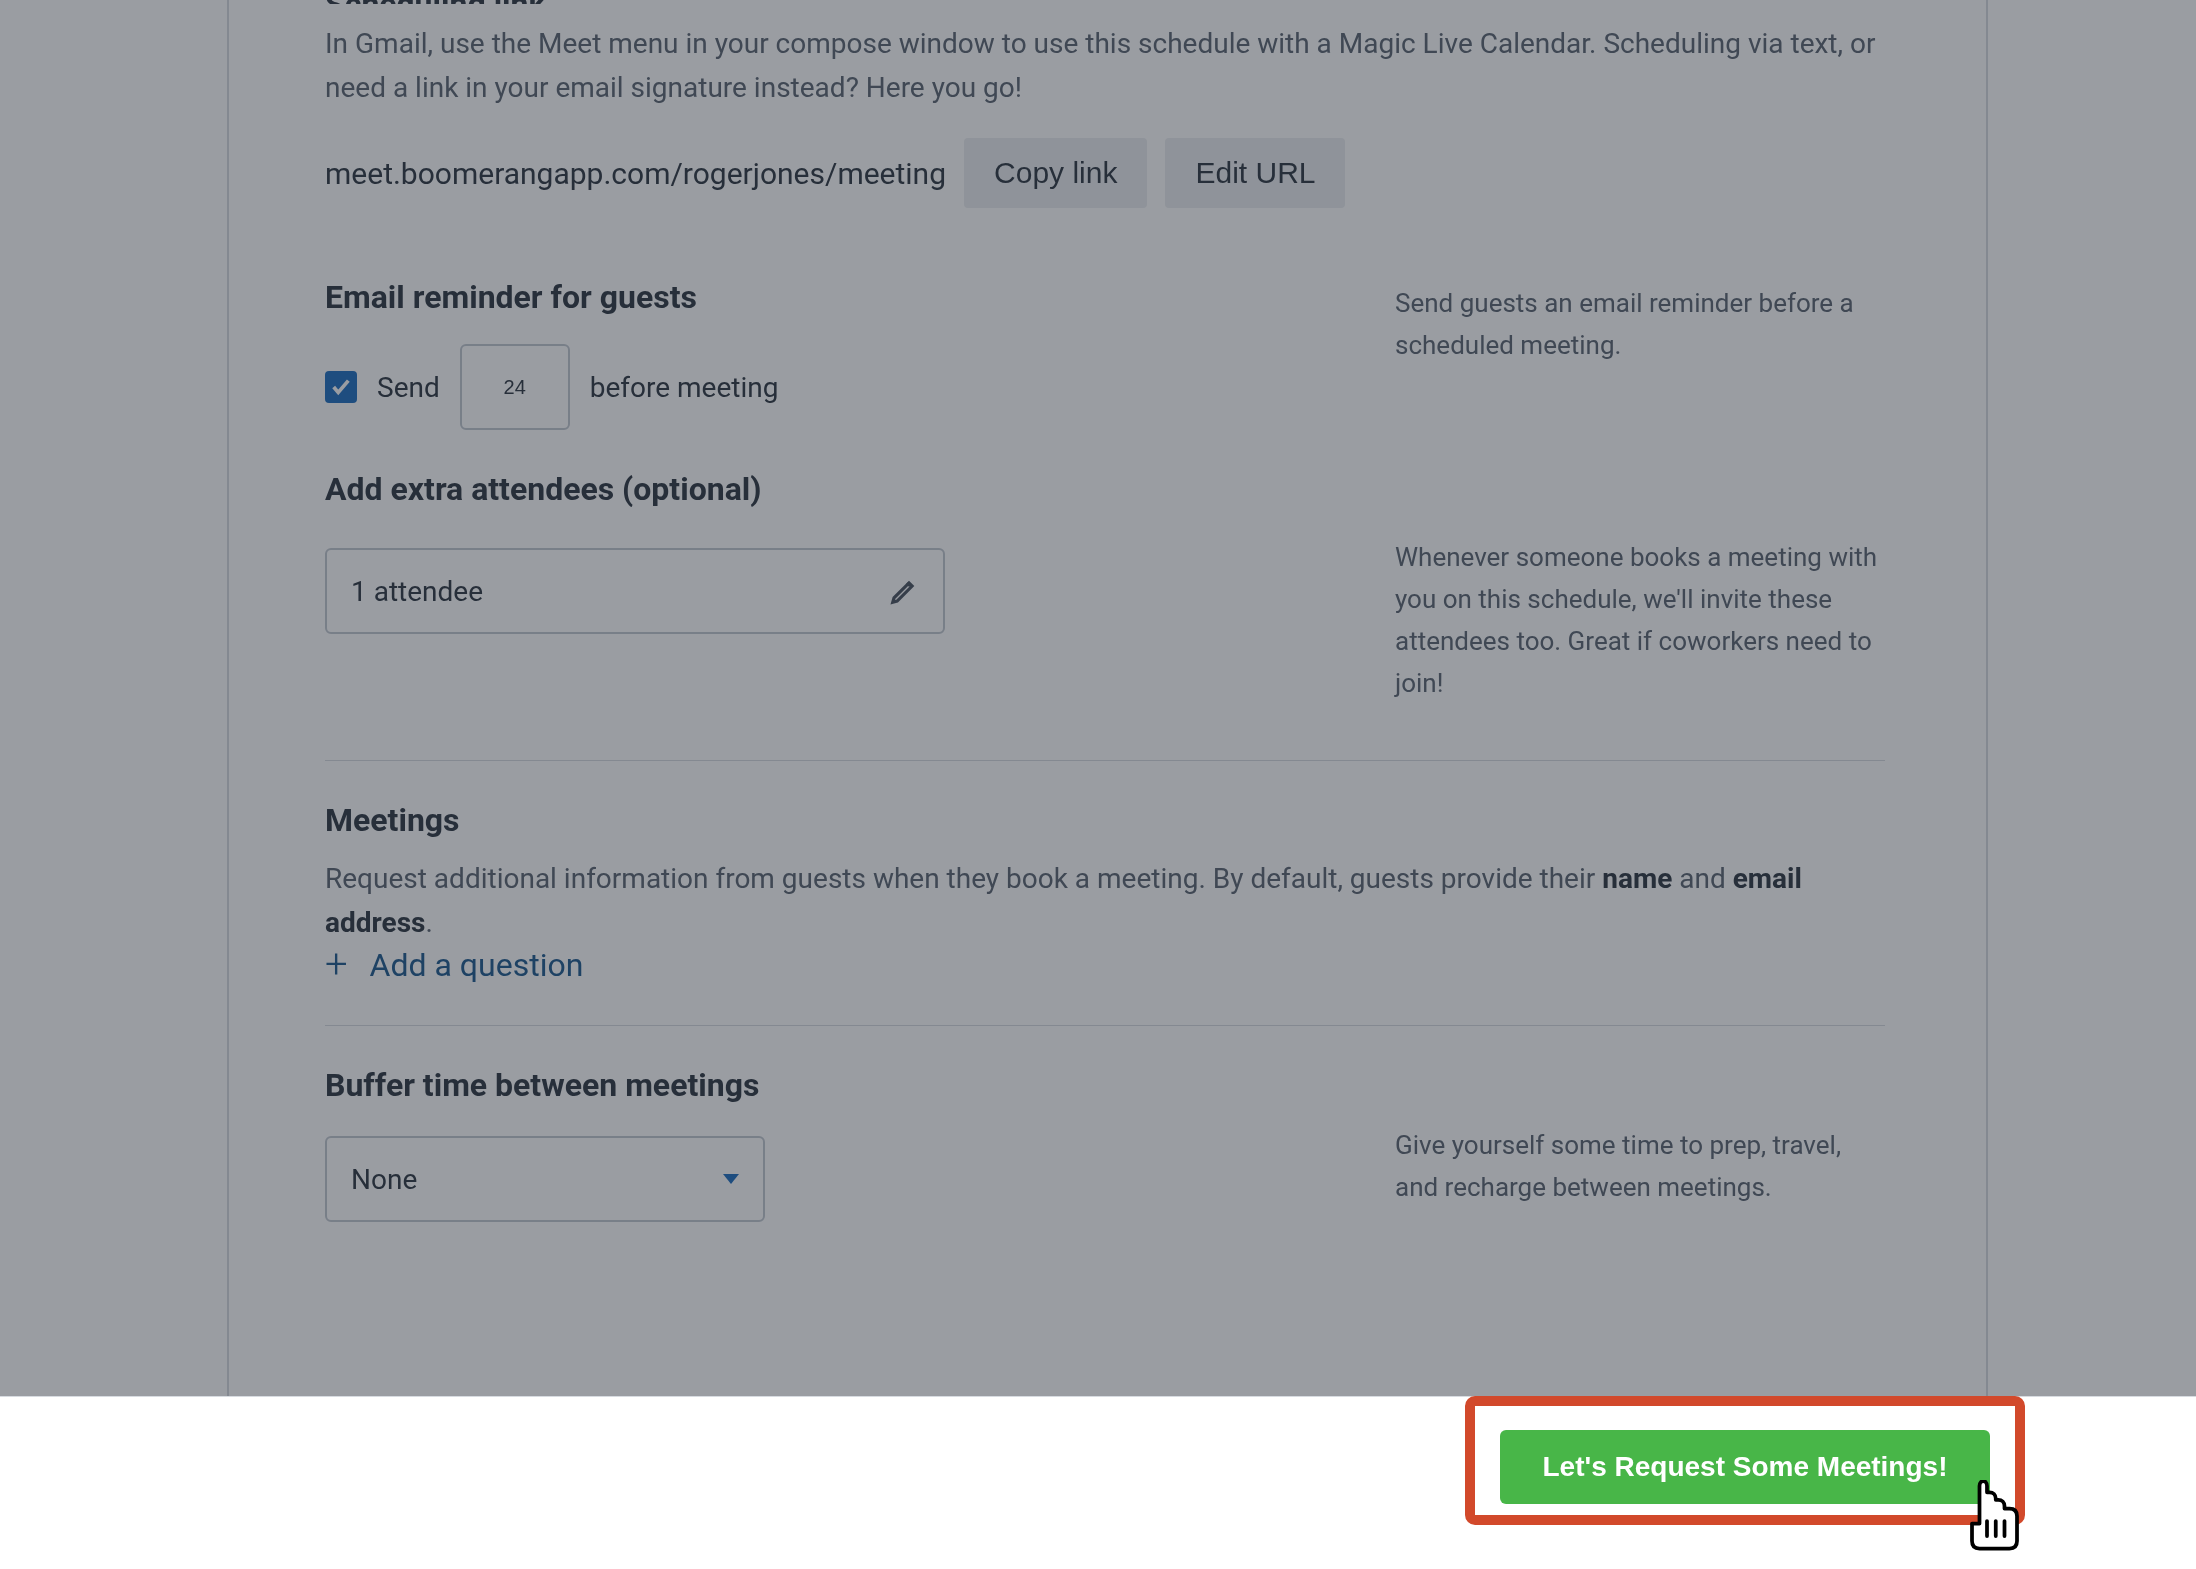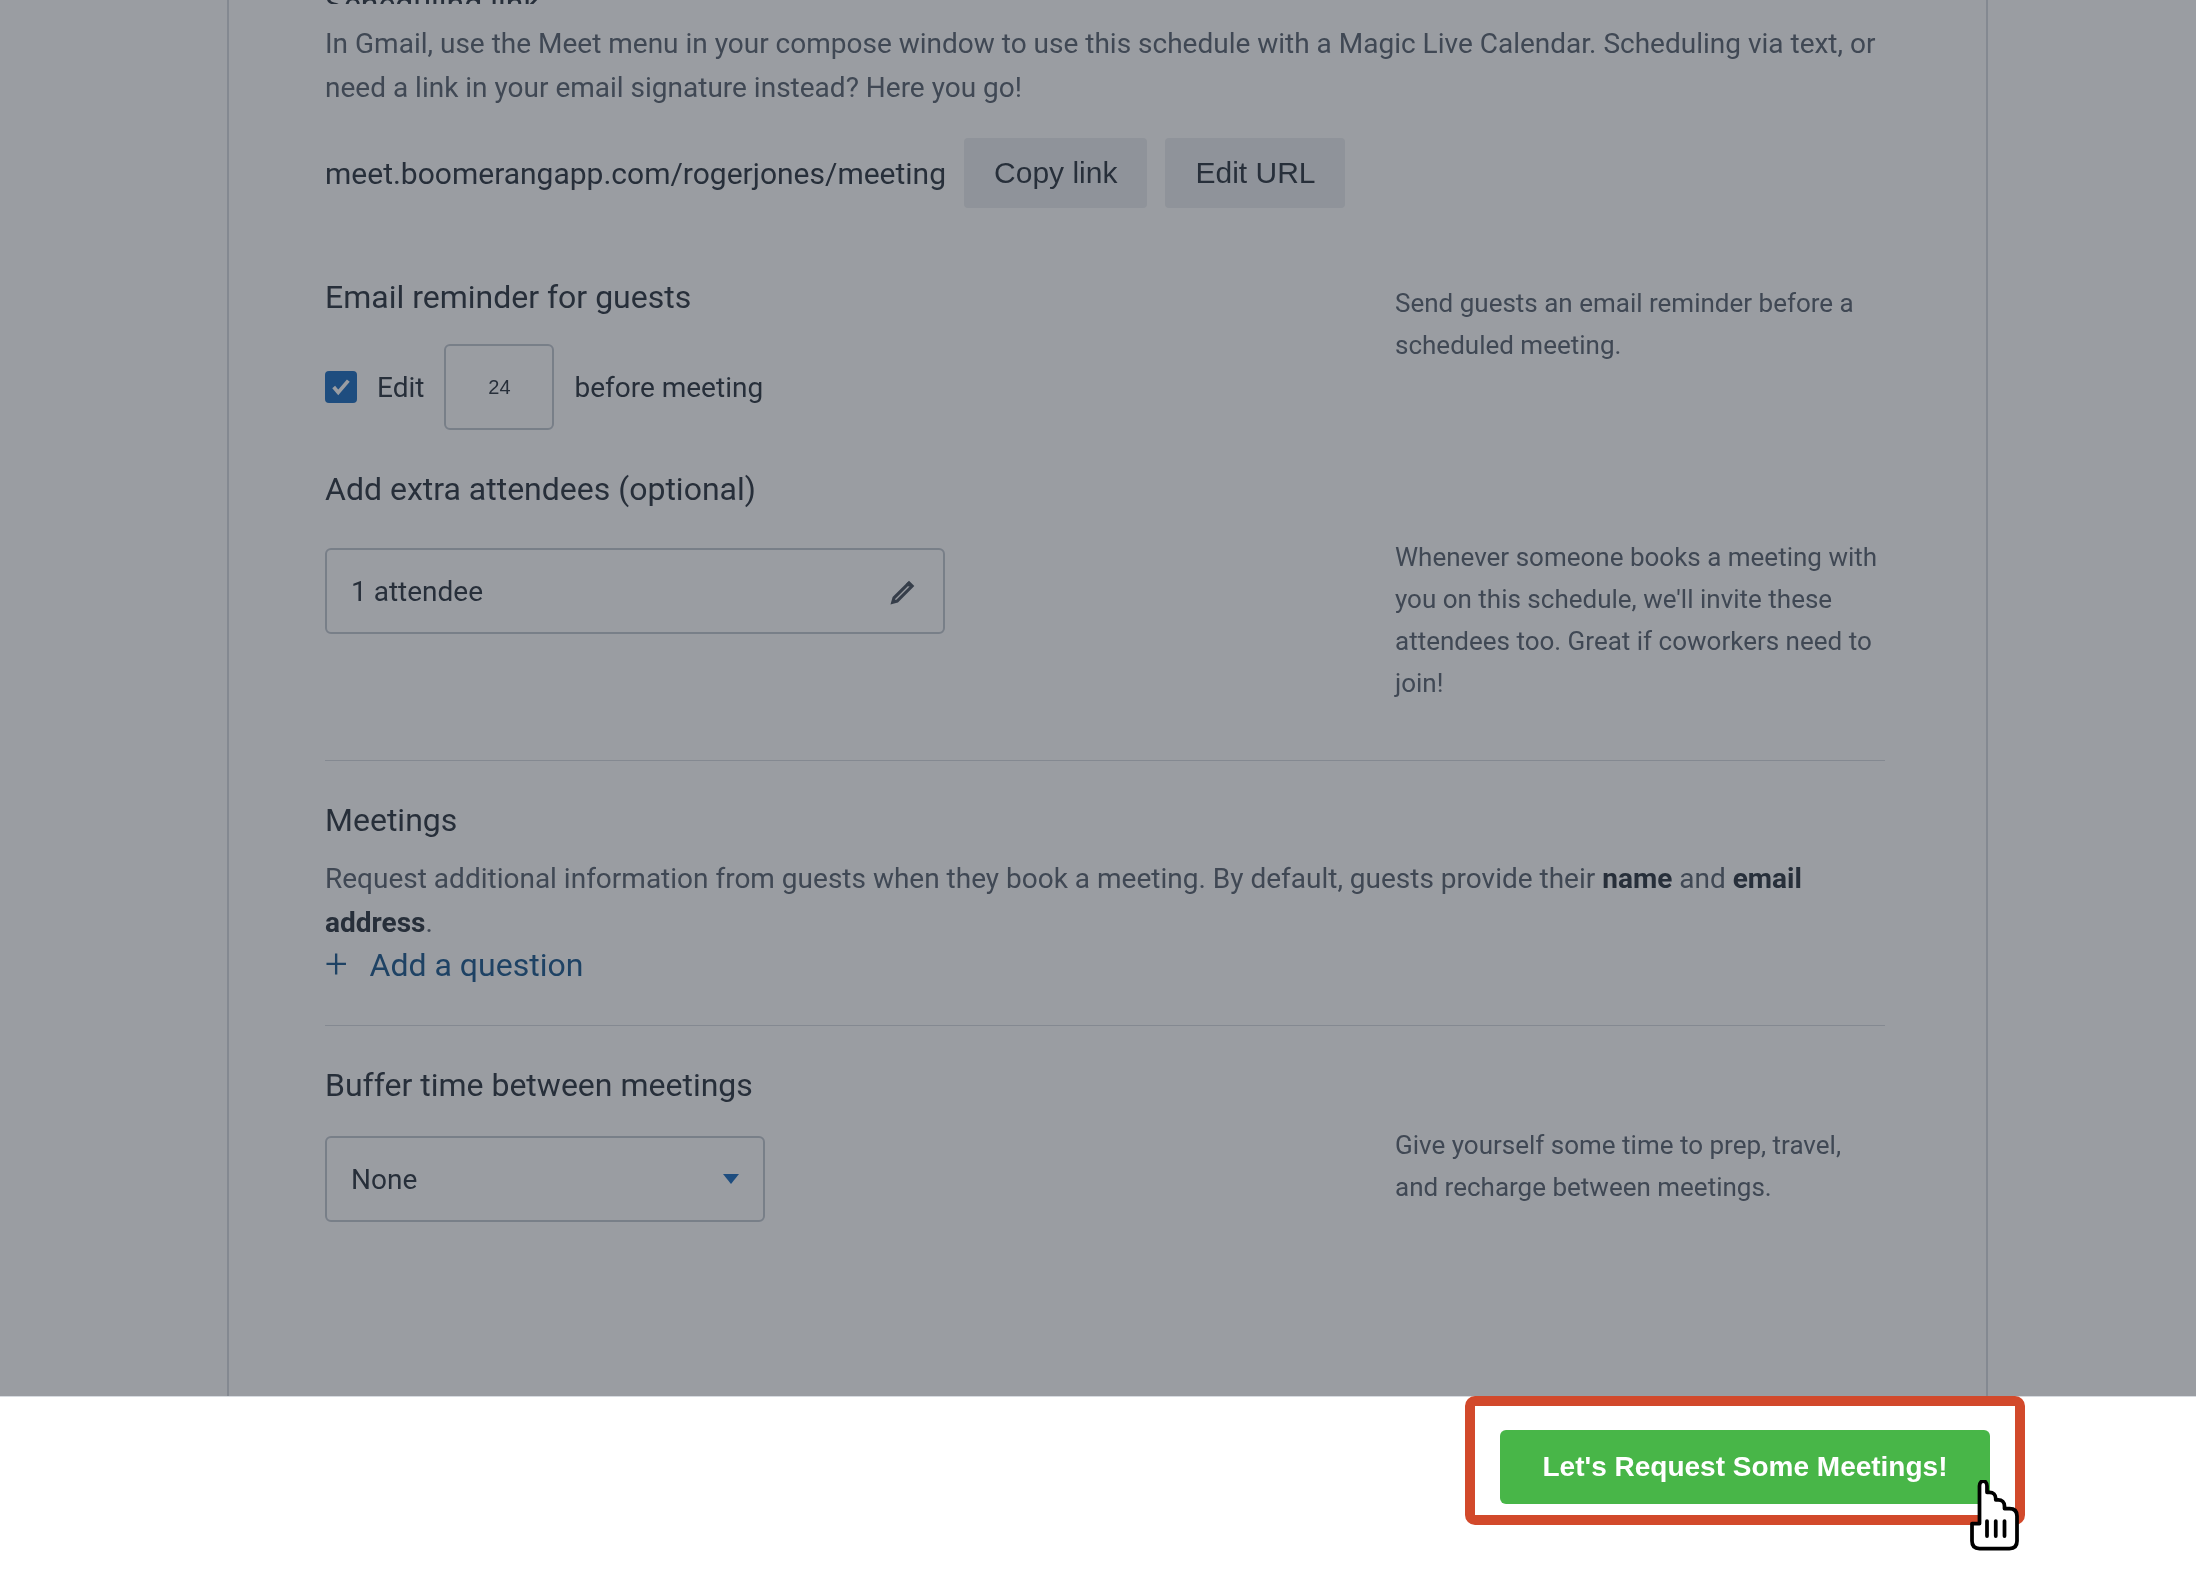--- a/index.html
+++ b/index.html
@@ -38,21 +38,21 @@
       background: #d7dbe0;
     }
     .content {
       position: absolute;
       left: 325px;
       top: 0;
       width: 1560px;
     }
     .section-title {
       font-size: 32px;
-      font-weight: 400;
+      font-weight: 700;
       color: #2f3843;
       margin-bottom: 18px;
     }
     .section-title.clipped {
       margin-top: -18px;
       overflow: hidden;
       height: 22px;
       line-height: 44px;
     }
     .section-desc {
@@ -298,21 +298,21 @@
 
     <div class="row-2col">
       <div class="col-left">
         <div class="section-title">Email reminder for guests</div>
         <div class="reminder-row">
           <div class="checkbox">
             <svg viewBox="0 0 24 24">
                 <polyline points="4 12 9 18 20 5"></polyline>
               </svg>
           </div>
-          <span class="label-inline">Edit</span>
+          <span class="label-inline">Send</span>
           <input class="input-num" value="24" style="">
           <span class="label-inline">before meeting</span>
         </div>
       </div>
       <div class="col-right">Send guests an email reminder before a scheduled meeting.</div>
     </div>
 
     <div class="row-2col" style="margin-bottom:56px;">
       <div class="col-left">
         <div class="section-title">Add extra attendees (optional)</div>

